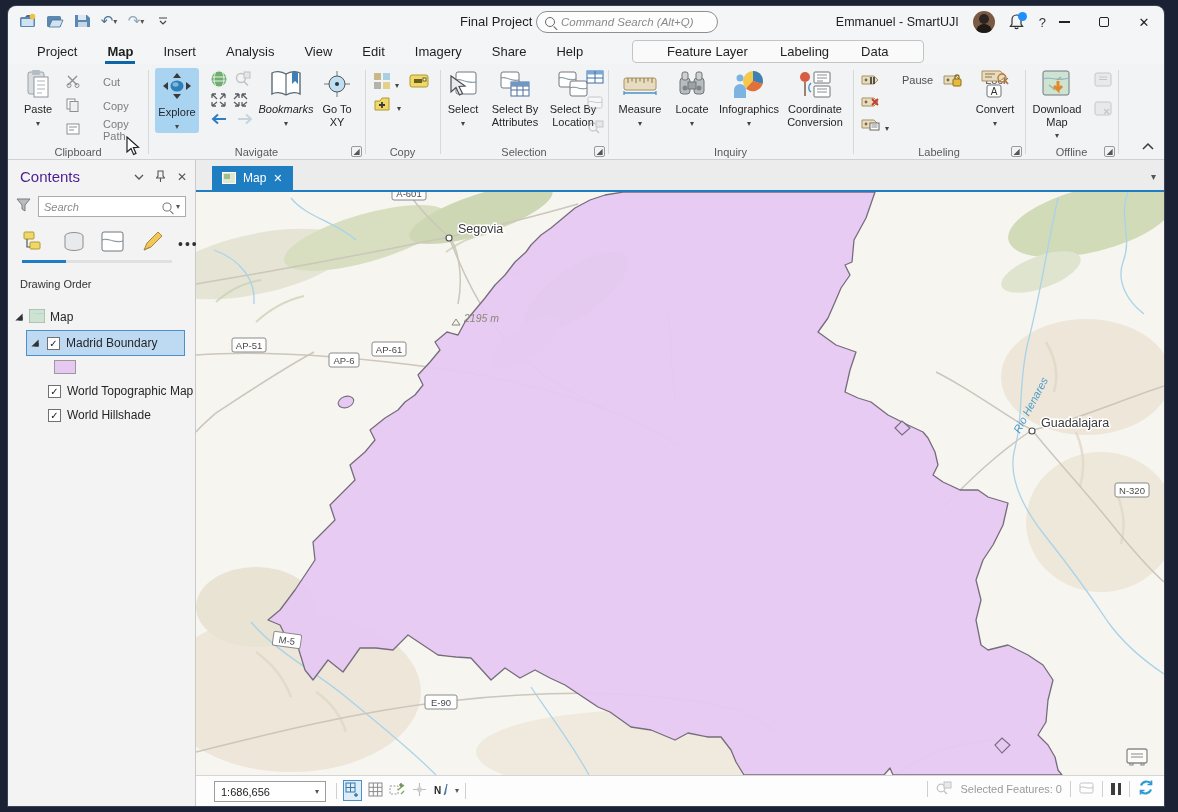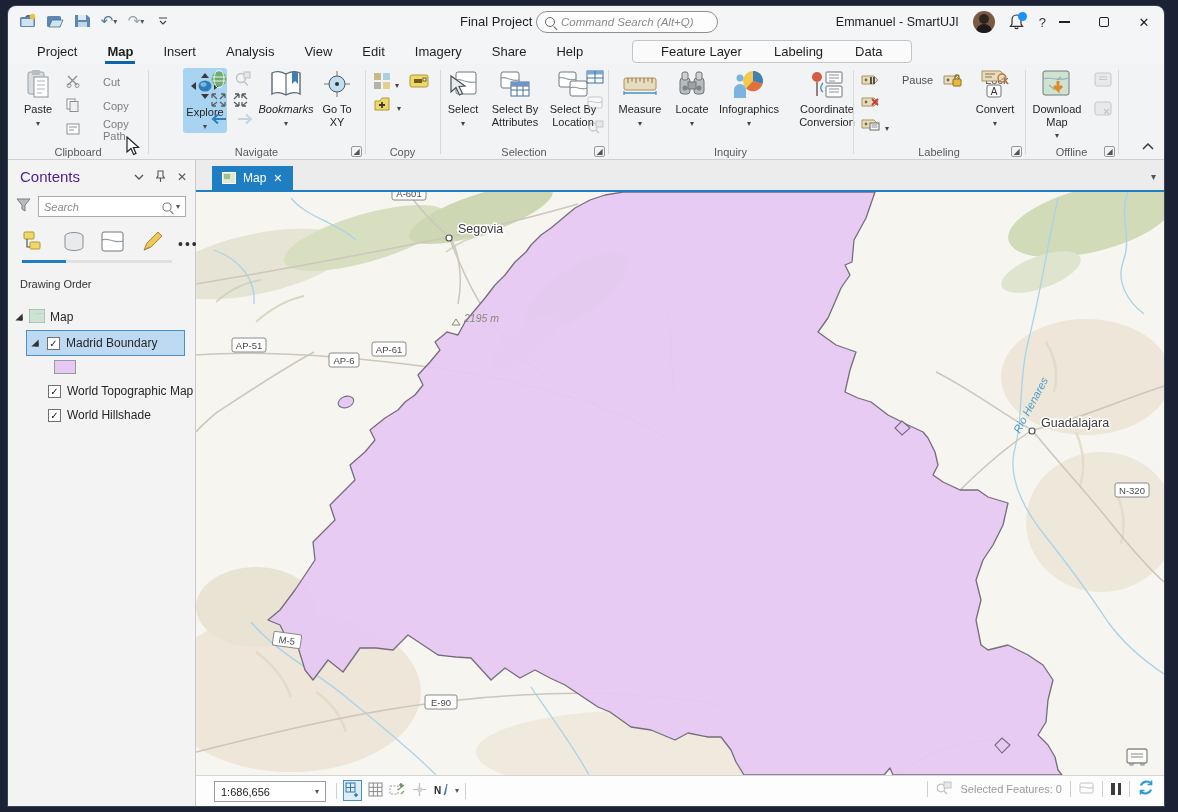--- a/index.html
+++ b/index.html
@@ -44,21 +44,21 @@
   .win-btn .max { width:10px; height:10px; border:1.3px solid #222; border-radius:2px; }
   .win-btn .cls { font-size:13px; }
 
   
   #tabrow { position:absolute; left:0; top:32px; width:100%; height:26px; }
   .tabs { position:absolute; left:14px; top:0; display:flex; height:26px; }
   .rtab { padding:0 15px; font-size:13px; color:#1f1f1f; display:flex; align-items:center; position:relative; }
   .rtab.active { font-weight:bold; }
   .rtab.active::after { content:""; position:absolute; left:13px; right:13px; bottom:0; height:3px; background:#0c66a6; }
   .ctx-tabs { position:absolute; left:624px; top:2px; height:23px; border:1px solid #c4c4c4; border-radius:4px;
-    background:#fafafa; display:flex; align-items:center; padding:0 12px; }
+    background:#fafafa; display:flex; align-items:center; padding:0 18px; }
   .ctx-tab { padding:0 16px; font-size:13px; color:#1f1f1f; }
 
   
   #ribbon { position:absolute; left:0; top:58px; width:100%; height:96px; background:#f2f3f5; border-bottom:1px solid #d0d0d0; }
   .rgroup { position:absolute; top:0; height:96px; }
   .rgroup .gtitle { position:absolute; bottom:2px; left:0; right:0; text-align:center; font-size:11px; color:#5a5a5a; }
   .gsep { position:absolute; top:6px; width:1px; height:84px; background:#d8d8d8; }
   .launcher { position:absolute; right:3px; bottom:3px; width:11px; height:11px; border:1px solid #9a9a9a; border-radius:2px; color:#555; font-size:8px; line-height:9px; text-align:center; }
   .bigbtn { position:absolute; top:4px; display:flex; flex-direction:column; align-items:center; font-size:11px; color:#262626; text-align:center; line-height:1.15; }
   .bigbtn .ic { height:32px; display:flex; align-items:center; justify-content:center; margin-bottom:3px; }
@@ -256,21 +256,21 @@
                 <path d="M3 5 h8 M3 8 h5" stroke="#8b9094"></path>
               </svg></span>
           <span>Copy Path</span>
         </div>
       </div>
       <div class="gtitle">Clipboard</div>
     </div>
     <div class="gsep" style="left:140px;"></div>
 
     <div class="rgroup" style="left:140px;width:217px;">
-      <div class="bigbtn explore-hl" style="left:7px;width:44px;margin-left:28px;">
+      <div class="bigbtn explore-hl" style="left:7px;width:44px;">
         <span class="ic">
           <svg width="30" height="30">
               <ellipse cx="15" cy="14" rx="6.5" ry="5.5" fill="#2e7fb8"></ellipse>
               <ellipse cx="13.5" cy="12.5" rx="3" ry="2.2" fill="#7db8dd"></ellipse>
               <path d="M15 1 l4 5 h-8 Z" fill="#3a3a3a"></path>
               <path d="M15 27 l-4 -5 h8 Z" fill="#3a3a3a"></path>
               <path d="M1 14 l5 -4 v8 Z" fill="#3a3a3a"></path>
               <path d="M29 14 l-5 -4 v8 Z" fill="#3a3a3a"></path>
             </svg>
         </span>
@@ -447,21 +447,21 @@
               <circle cx="21" cy="11" r="10" fill="#f3c84c"></circle>
               <path d="M21 11 L21 1 A10 10 0 0 1 30.5 14 Z" fill="#3e7fb5"></path>
               <path d="M21 11 L30.5 14 A10 10 0 0 1 14 18.5 Z" fill="#e2703a"></path>
               <circle cx="8" cy="8" r="3.5" fill="#7db3e0"></circle>
               <path d="M2 28 v-8 a6 6 0 0 1 12 0 v8" fill="#7db3e0"></path>
             </svg>
         </span>
         <span>Infographics</span>
           <span class="caret"></span>
       </div>
-      <div class="bigbtn" style="left:172px;width:70px;margin-left:12px;">
+      <div class="bigbtn" style="left:172px;width:70px;">
         <span class="ic">
           <svg width="34" height="28">
               <rect x="16" y="2" width="16" height="11" rx="1" fill="#fff" stroke="#6e7478"></rect>
               <path d="M19 5 h10 M19 8 h10 M19 11 h6" stroke="#8a9094"></path>
               <rect x="16" y="16" width="16" height="11" rx="1" fill="#fff" stroke="#6e7478"></rect>
               <path d="M19 19 h10 M19 22 h10" stroke="#8a9094"></path>
               <circle cx="7" cy="7" r="5" fill="#d85c44"></circle>
               <path d="M7 12 V26" stroke="#8a6450" stroke-width="1.6"></path>
               <path d="M13 13 C10 16 10 20 13 22" fill="none" stroke="#4a90c8" stroke-width="1.4"></path>
             </svg>

